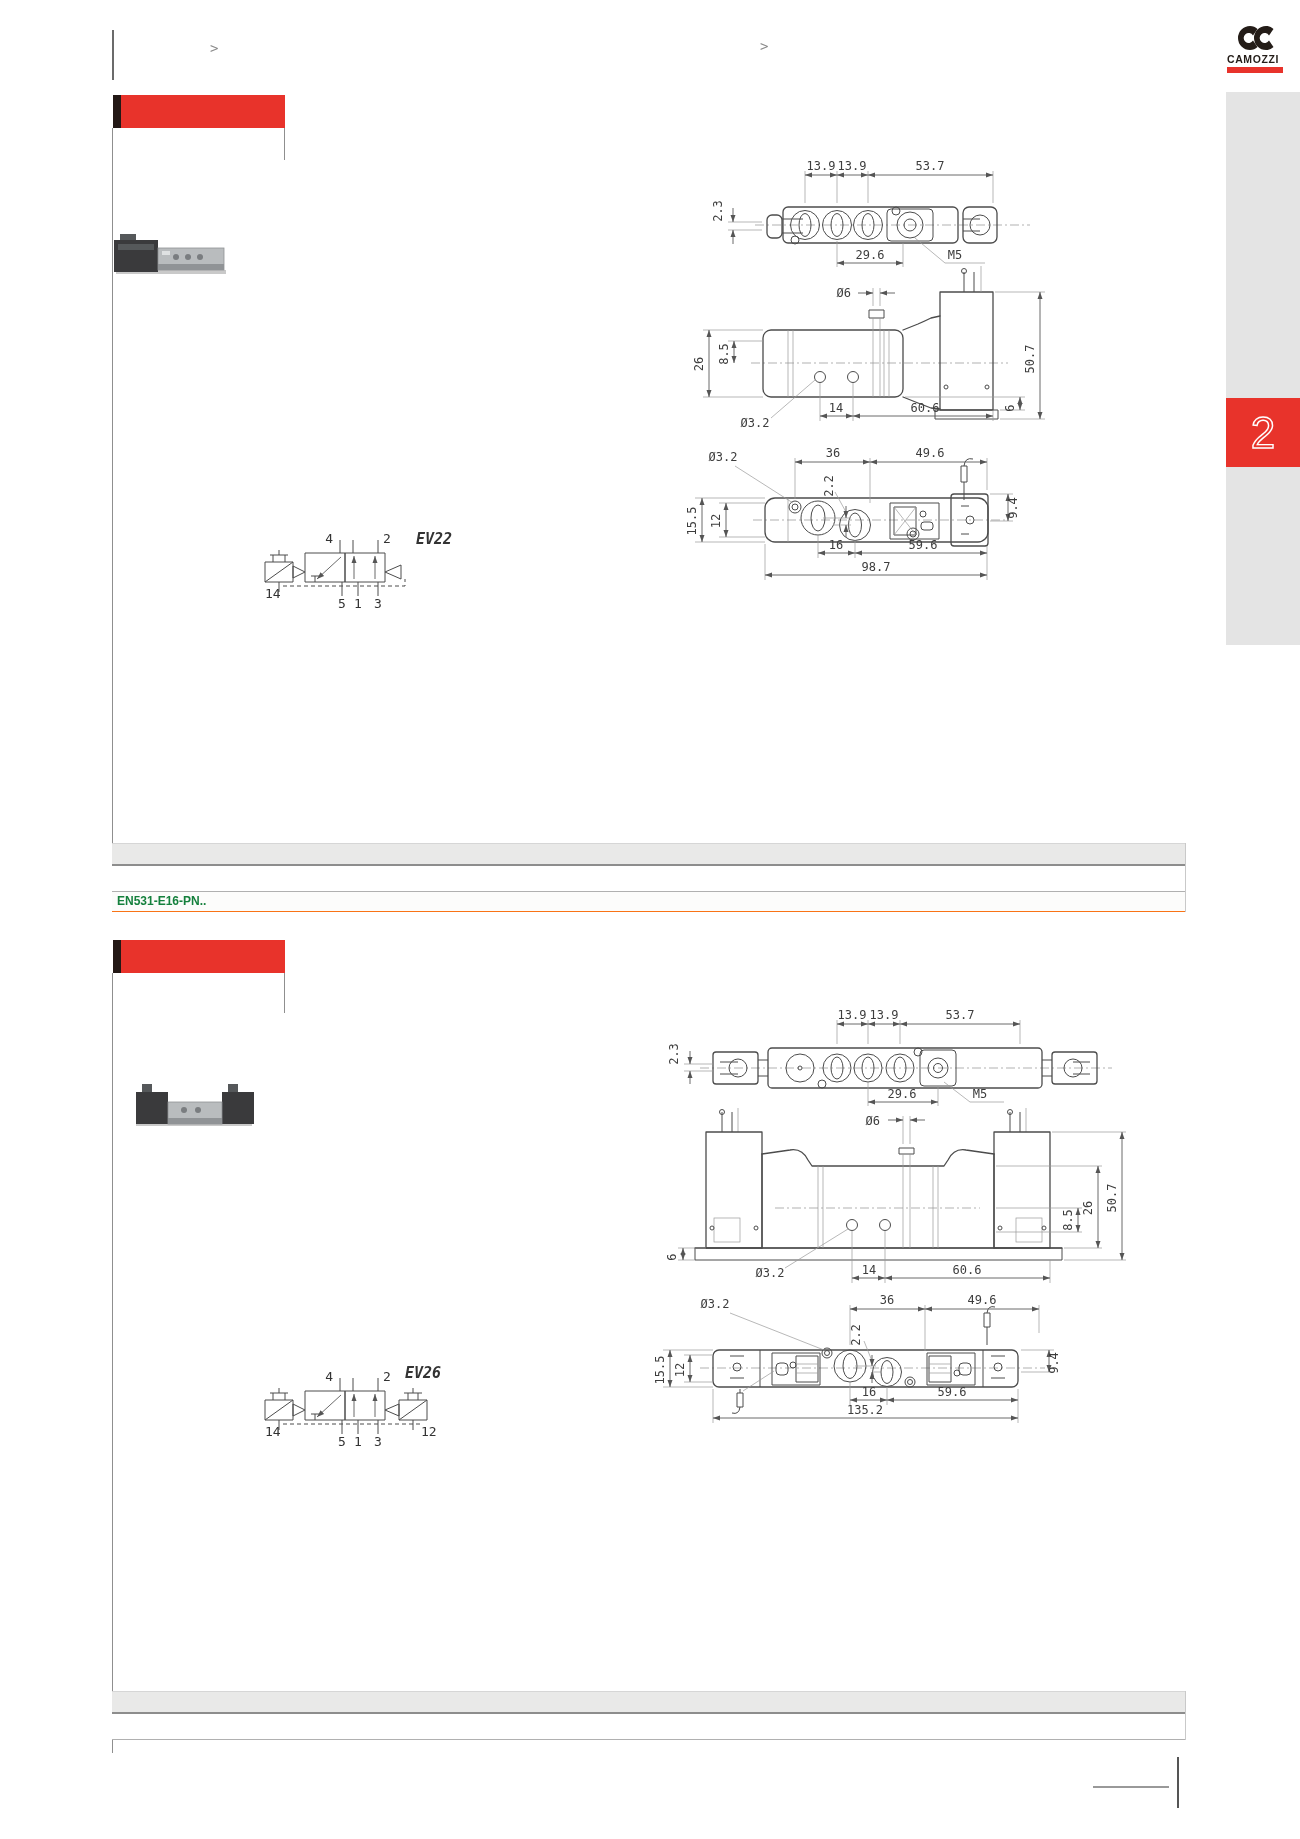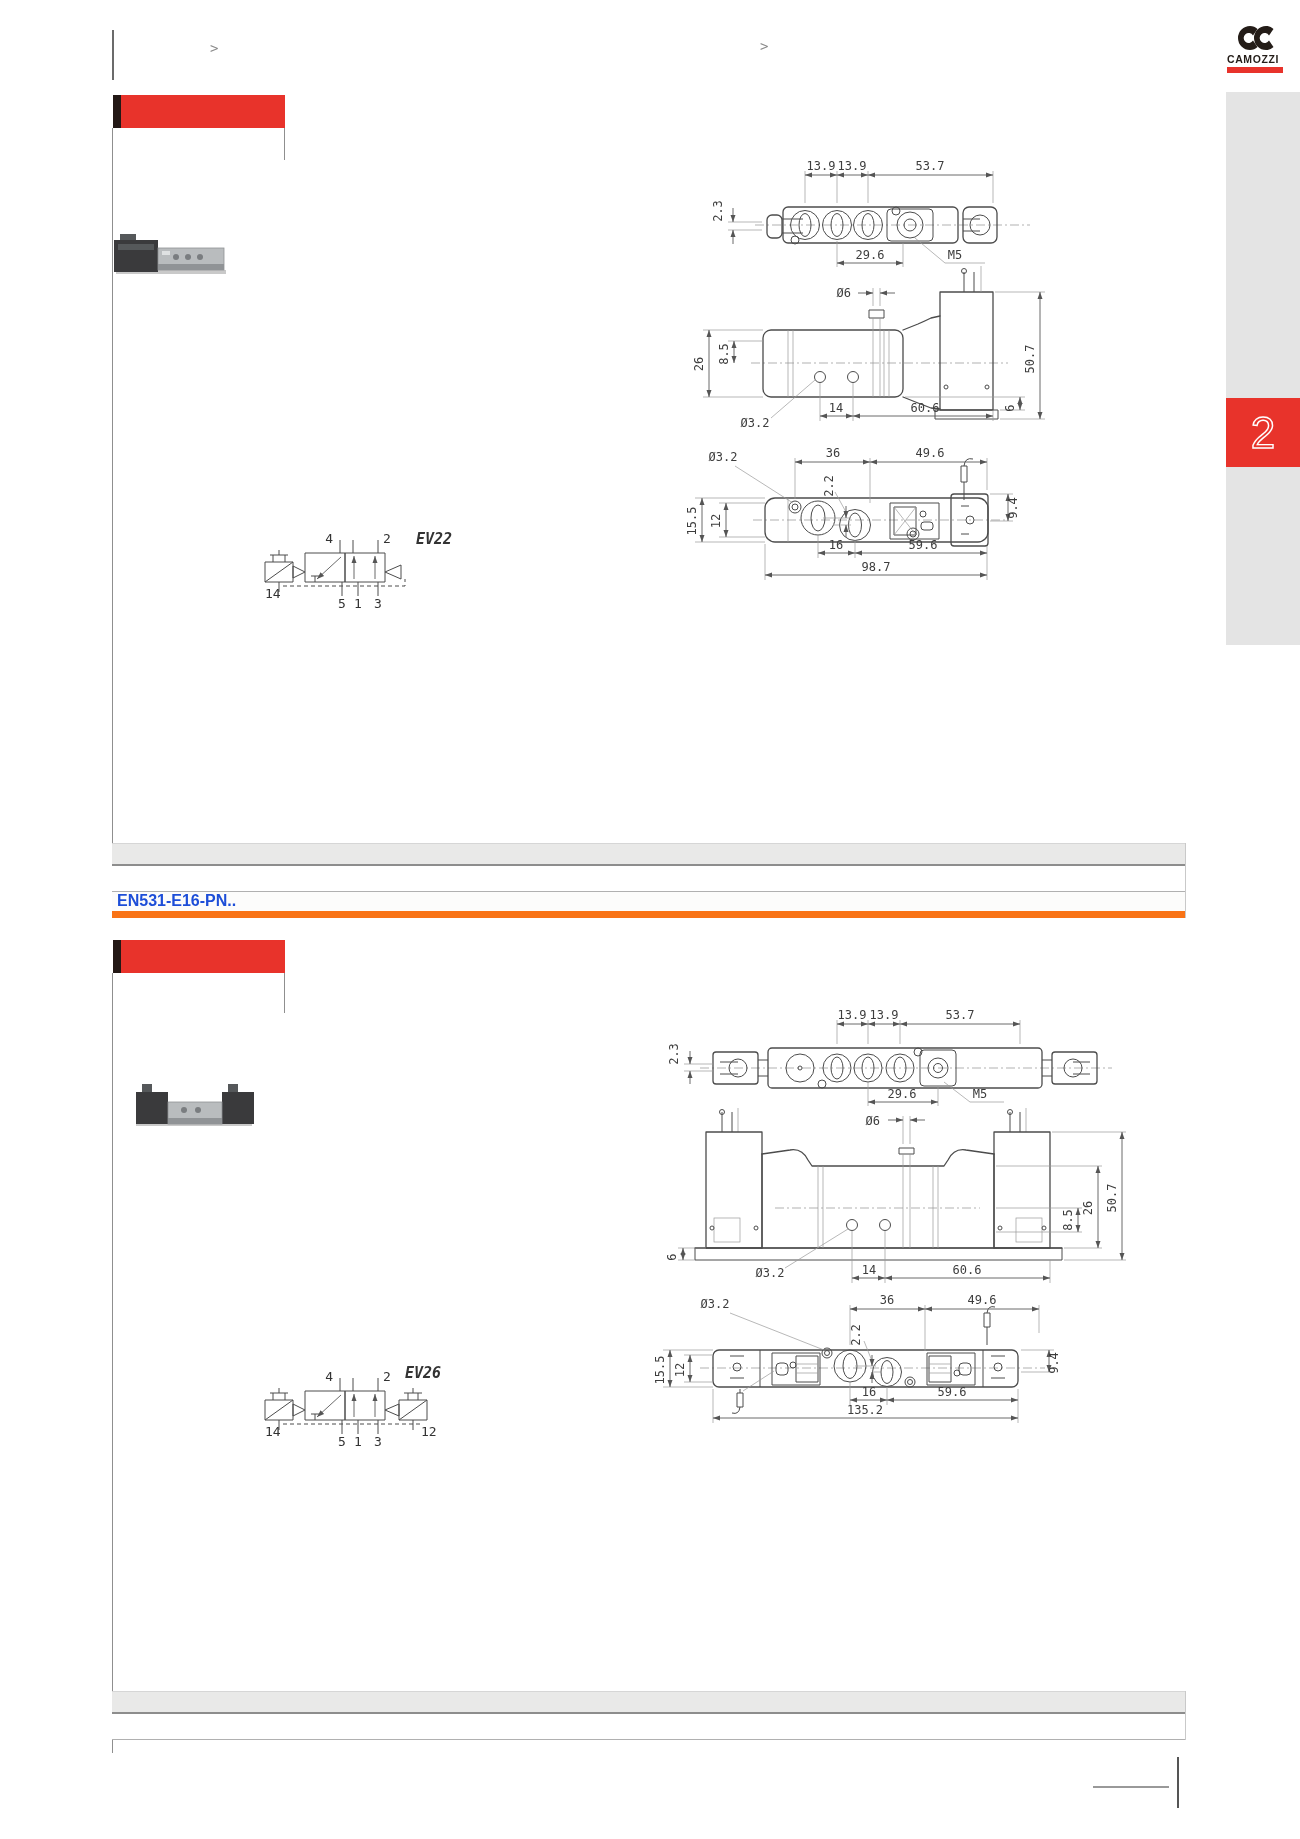--- a/index.html
+++ b/index.html
@@ -20,22 +20,22 @@
       -webkit-text-stroke:1.4px #ffffff;font-family:"Liberation Sans",sans-serif;}
 
   .redbar{background:#e8332b;}
   .redbar-edge{position:absolute;left:0;top:0;bottom:0;width:8px;background:#231815;}
   .tail{background:#8f8f8f;width:1px;}
 
   
   .ptable{border-right:1px solid #c9c9c9;}
   .t-gray{height:20px;background:#e9e9e8;border-top:1px solid #d6d6d6;border-bottom:2px solid #8d8d8d;}
   .t-white{height:25px;background:#fff;border-bottom:1px solid #b0b0b0;}
-  .t-code{height:19px;background:#fcfcfb;border-bottom:7px solid #f97316;
-          font-size:16px;font-weight:bold;color:#1d4ed8;line-height:18px;padding-left:5px;}
+  .t-code{height:19px;background:#fcfcfb;border-bottom:1px solid #f97316;
+          font-size:12px;font-weight:bold;color:#15803d;line-height:18px;padding-left:5px;}
 
   .footer-vline{width:2px;background:#555;}
   .footer-hline{height:2px;background:#999;}
 
   
   svg{overflow:visible;}
   .out{fill:none;stroke:#4c4c4c;stroke-width:1.3;stroke-linejoin:round;stroke-linecap:round;}
   .o2{fill:none;stroke:#4c4c4c;stroke-width:1;stroke-linejoin:round;}
   .thin{fill:none;stroke:#9a9a9a;stroke-width:0.7;}
   .dim{fill:none;stroke:#5a5a5a;stroke-width:0.9;}

